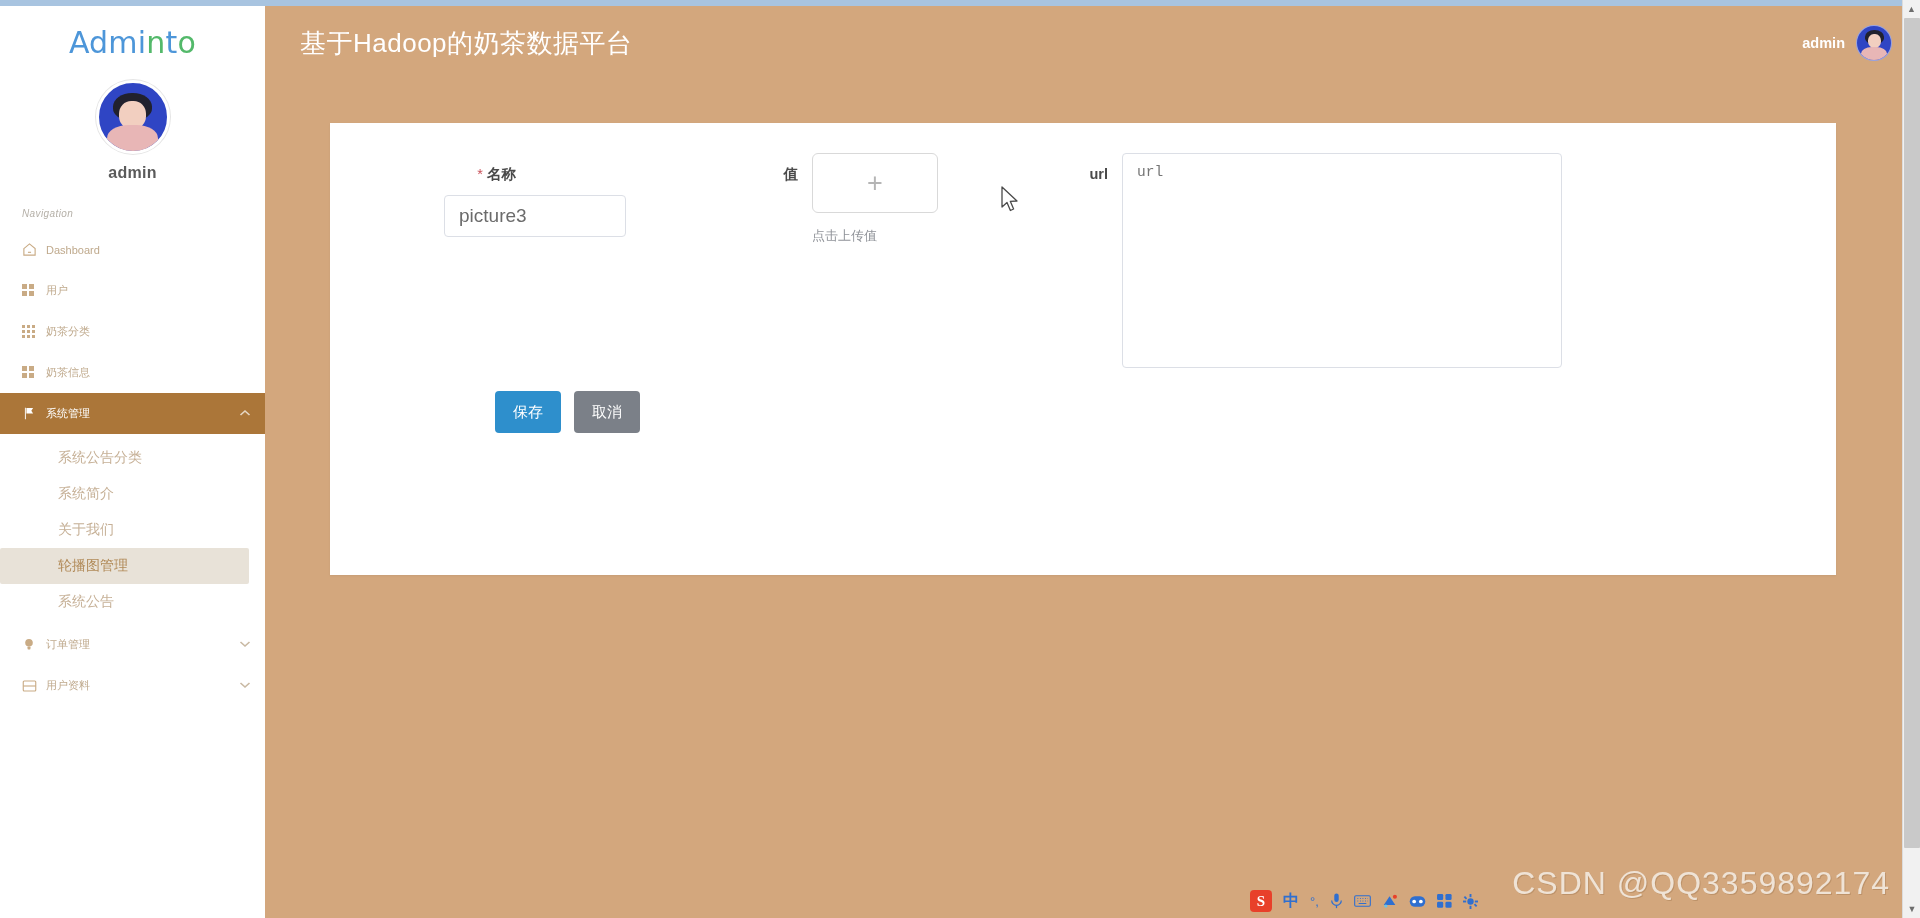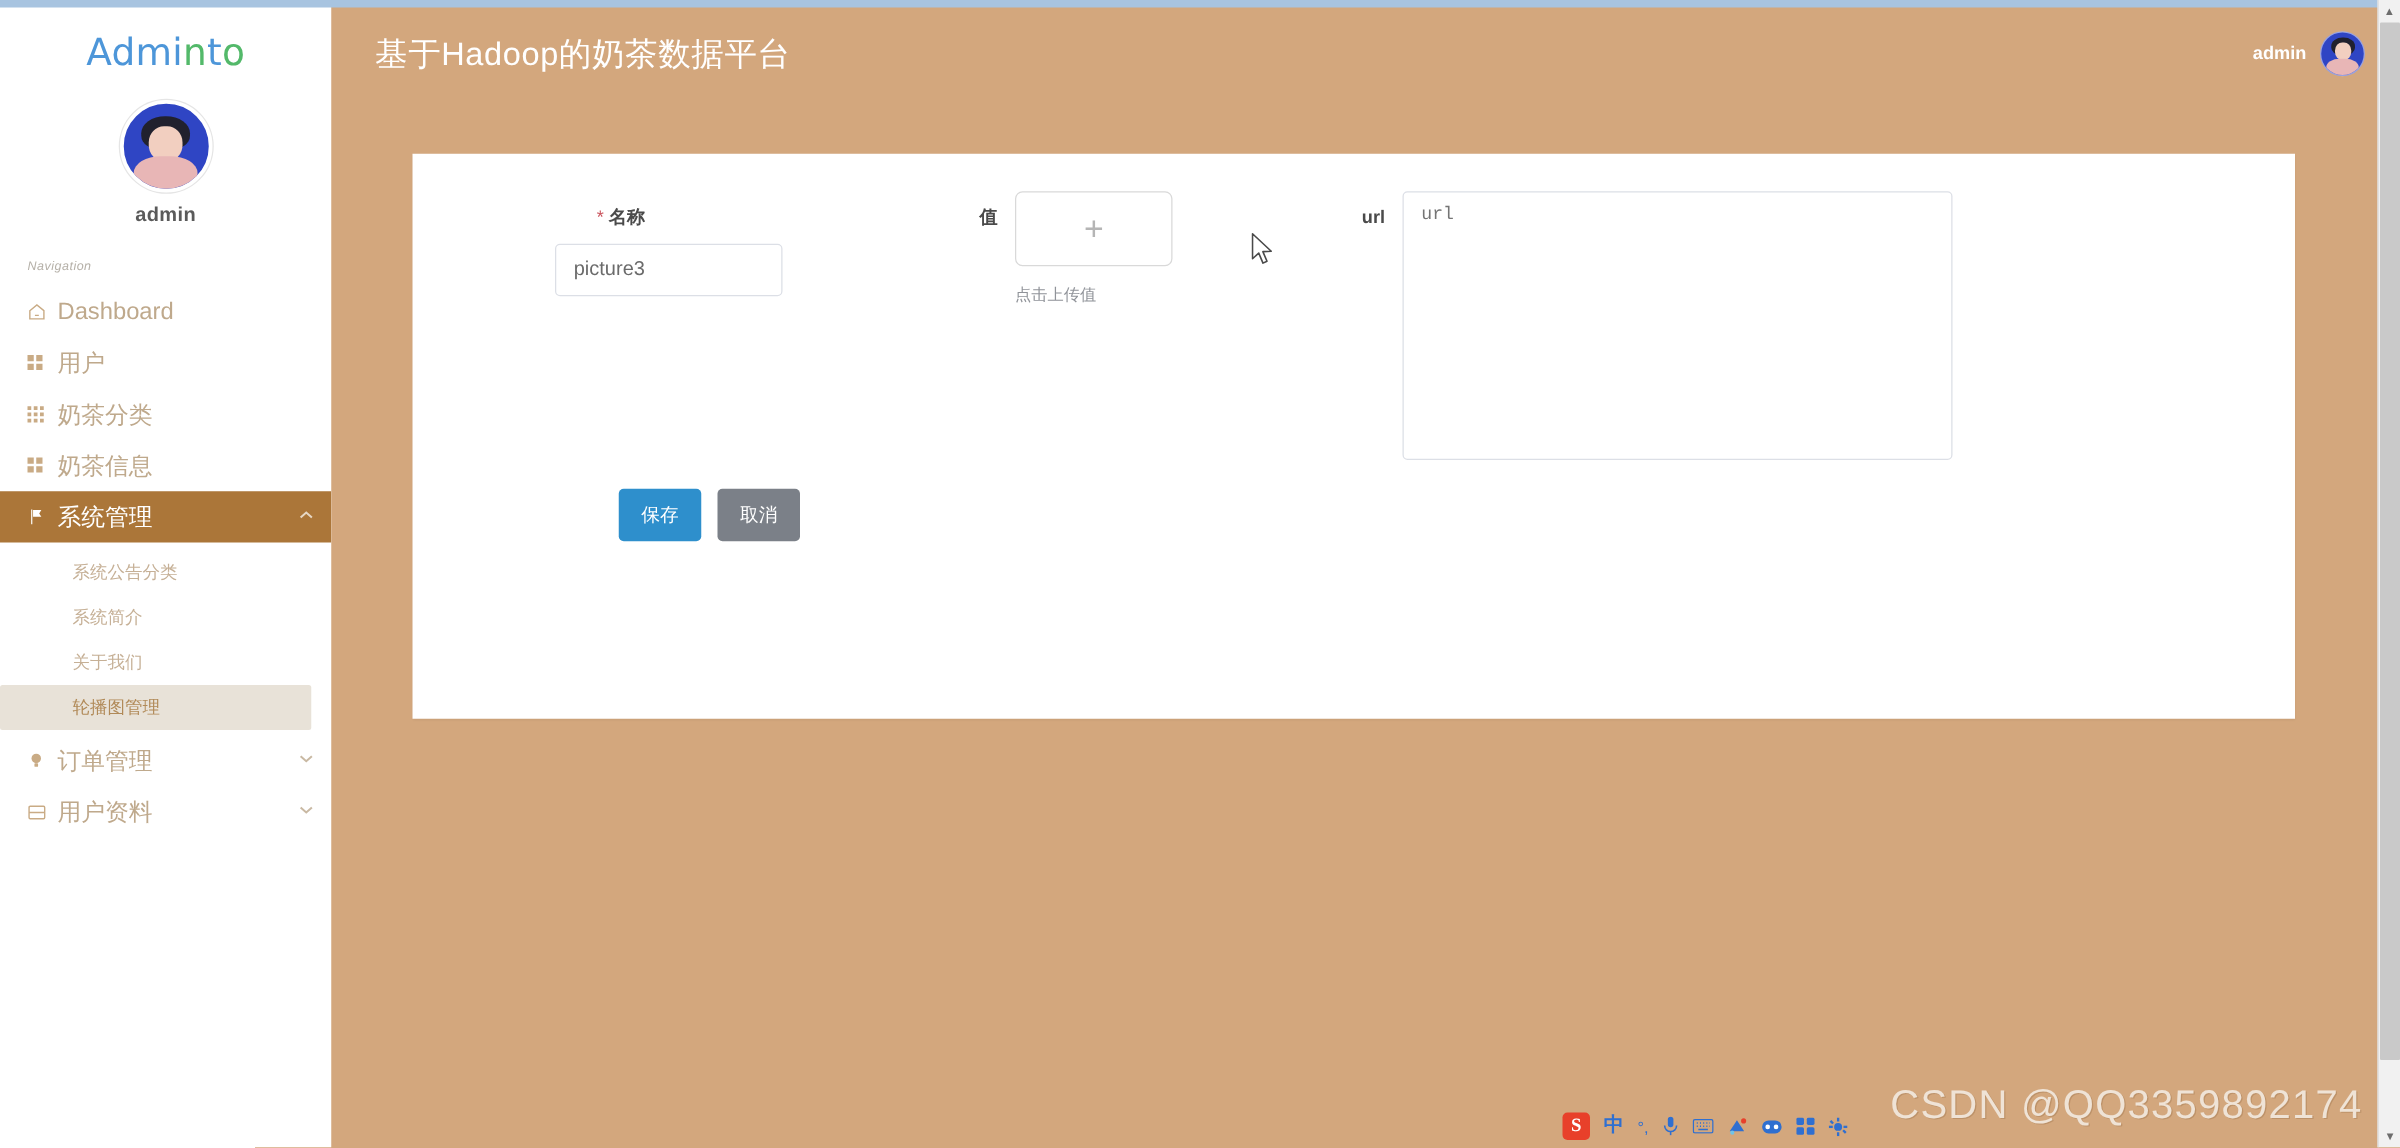--- a/index.html
+++ b/index.html
@@ -80,21 +80,21 @@
     font-size: 10px; color: #b5b0a8;
     padding: 0 0 10px 22px;
     letter-spacing: .4px;
     font-style: italic;
   }
   .nav-item {
     display: flex; align-items: center;
     height: 41px;
     padding-left: 22px; padding-right: 14px;
     color: #bfa98c;
-    font-size: 19px;
+    font-size: 11px;
     cursor: pointer;
     position: relative;
   }
   .nav-item .ico {
     width: 22px; display: inline-flex; align-items: center;
     color: #c9ab85;
     flex: 0 0 22px;
   }
   .nav-item .lbl { margin-left: 2px; white-space: nowrap; }
   .nav-item .chev {
@@ -199,21 +199,21 @@
     line-height: 42px;
     text-align: right;
     white-space: nowrap;
   }
   .req { color: #c9525b; font-weight: normal; margin-right: 4px; }
 
   .txt-input {
     width: 182px; height: 42px;
     border: 1px solid #dcdfe6; border-radius: 4px;
     padding: 0 14px;
-    font-size: 16px; color: #6b6b6b;
+    font-size: 19px; color: #6b6b6b;
     font-family: "Liberation Sans", sans-serif;
     background: #fff;
     outline: none;
   }
 
   .uploader {
     width: 126px; height: 60px;
     border: 1px solid #d9d9d9; border-radius: 6px;
     display: flex; align-items: center; justify-content: center;
     background: #fff;
@@ -410,20 +410,23 @@
         <span>系统公告分类</span>
       </div>
       <div class="sub-item">
         <span>系统简介</span>
       </div>
       <div class="sub-item">
         <span>关于我们</span>
       </div>
       <div class="sub-item sel">
         <span>轮播图管理</span>
+      </div>
+      <div class="sub-item">
+        <span>系统公告</span>
       </div>
     </div>
 
     <div class="nav-item">
       <span class="ico">
         <svg width="14" height="15" viewBox="0 0 24 24" fill="currentColor">
           <circle cx="12" cy="9" r="6.5"></circle>
             <rect x="9.5" y="15.5" width="5" height="5" rx="1.2"></rect>
         </svg>
       </span>

